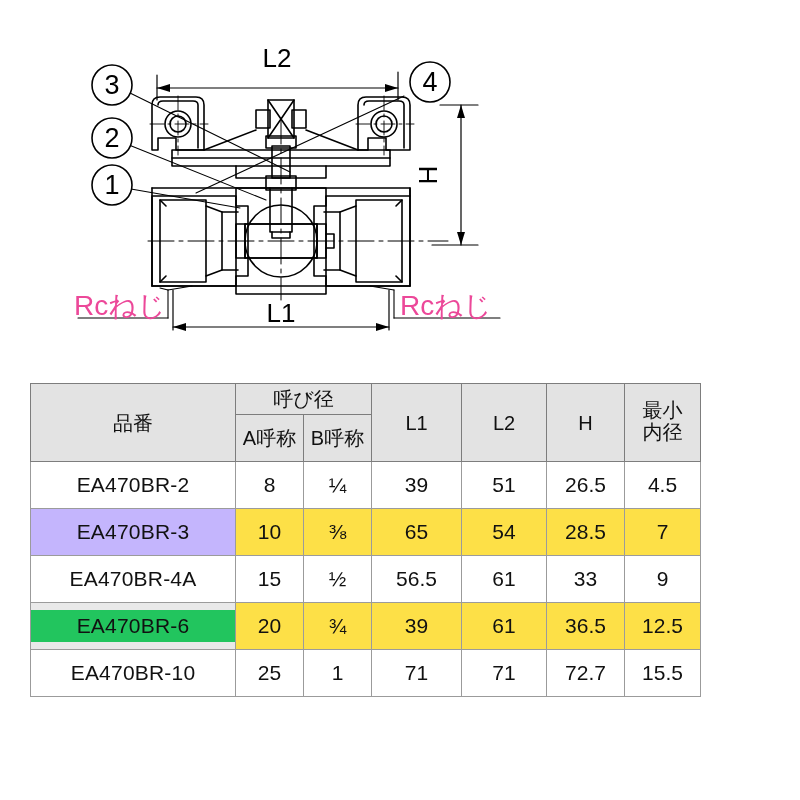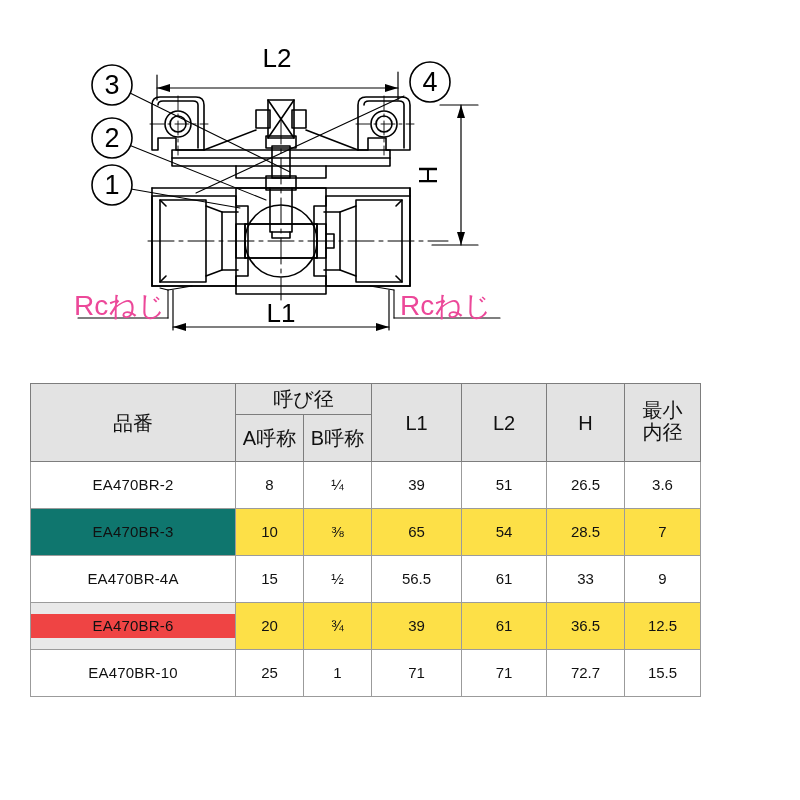--- a/index.html
+++ b/index.html
@@ -16,21 +16,21 @@
 
   
   #spec-table{
     position:absolute;left:30px;top:383px;width:670px;
     border-collapse:collapse;table-layout:fixed;
   }
   #spec-table td,#spec-table th{
     border:1px solid #9b9b9b;
     text-align:center;vertical-align:middle;
     font-weight:normal;padding:0;
-    font-size:15px;color:#111;
+    font-size:21px;color:#111;
     line-height:1.1;
   }
   #spec-table thead th{
     background:#e3e3e3;
     border:1px solid #7d7d7d;
     font-size:20px;
   }
   thead .h-pn{height:76px;font-size:21px;}
   thead .h-grp{height:30px;}
   thead .h-sub{height:46px;font-size:19px;}
@@ -38,29 +38,29 @@
   thead .h-bore{height:76px;font-size:20px;line-height:1.15;font-family:Liberation Mono, monospace;}
 
   tbody tr{height:47px;}
   tbody tr.shade td{background:#fde047;}
   tbody tr td{background:#ffffff;}
   td.pn{
     color:#cc2026;font-size:24px;letter-spacing:.2px;
     padding-right:6px;
   }
   td.pn.hl{background:#ffffff !important;}
-  tbody tr.shade td.pn{background:#0f766e;}
+  tbody tr.shade td.pn{background:#c4b5fd;}
   tbody tr.shade td.pn.hl{
     background:#e9e9e9 !important;
   }
   .pn-inner{
     display:block;padding:4px 0;
   }
   tbody tr.shade td.pn.hl .pn-inner{
-    background:#ef4444;
+    background:#22c55e;
   }
   td.num{font-size:23px;}
   td.frac{font-size:22px;}
 </style>
 </head>
 <body>
 
 <div class="page">
 
   <svg id="drawing" viewBox="0 0 800 370">
@@ -248,21 +248,21 @@
     <tbody id="table-body">
         <tr>
           <td class="pn">
             <span class="pn-inner">EA470BR-2</span>
           </td>
           <td class="num">8</td>
           <td class="frac">¼</td>
           <td class="num">39</td>
           <td class="num">51</td>
           <td class="num">26.5</td>
-          <td class="num">3.6</td>
+          <td class="num">4.5</td>
         </tr>
         <tr class="shade">
           <td class="pn">
             <span class="pn-inner">EA470BR-3</span>
           </td>
           <td class="num">10</td>
           <td class="frac">⅜</td>
           <td class="num">65</td>
           <td class="num">54</td>
           <td class="num">28.5</td>

